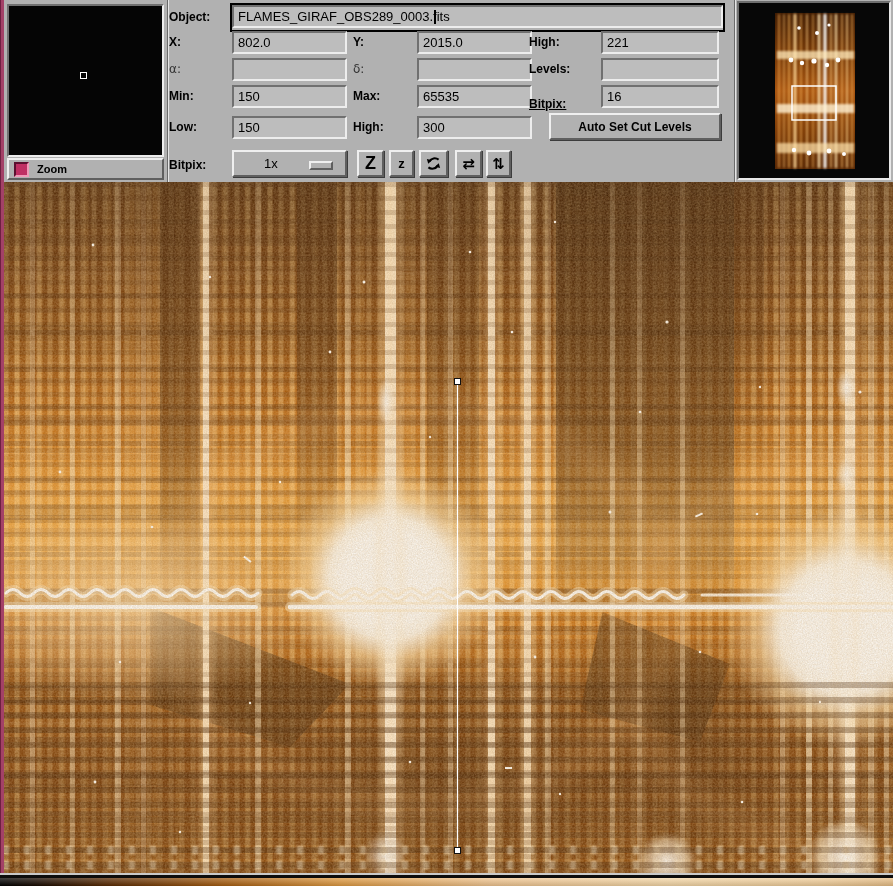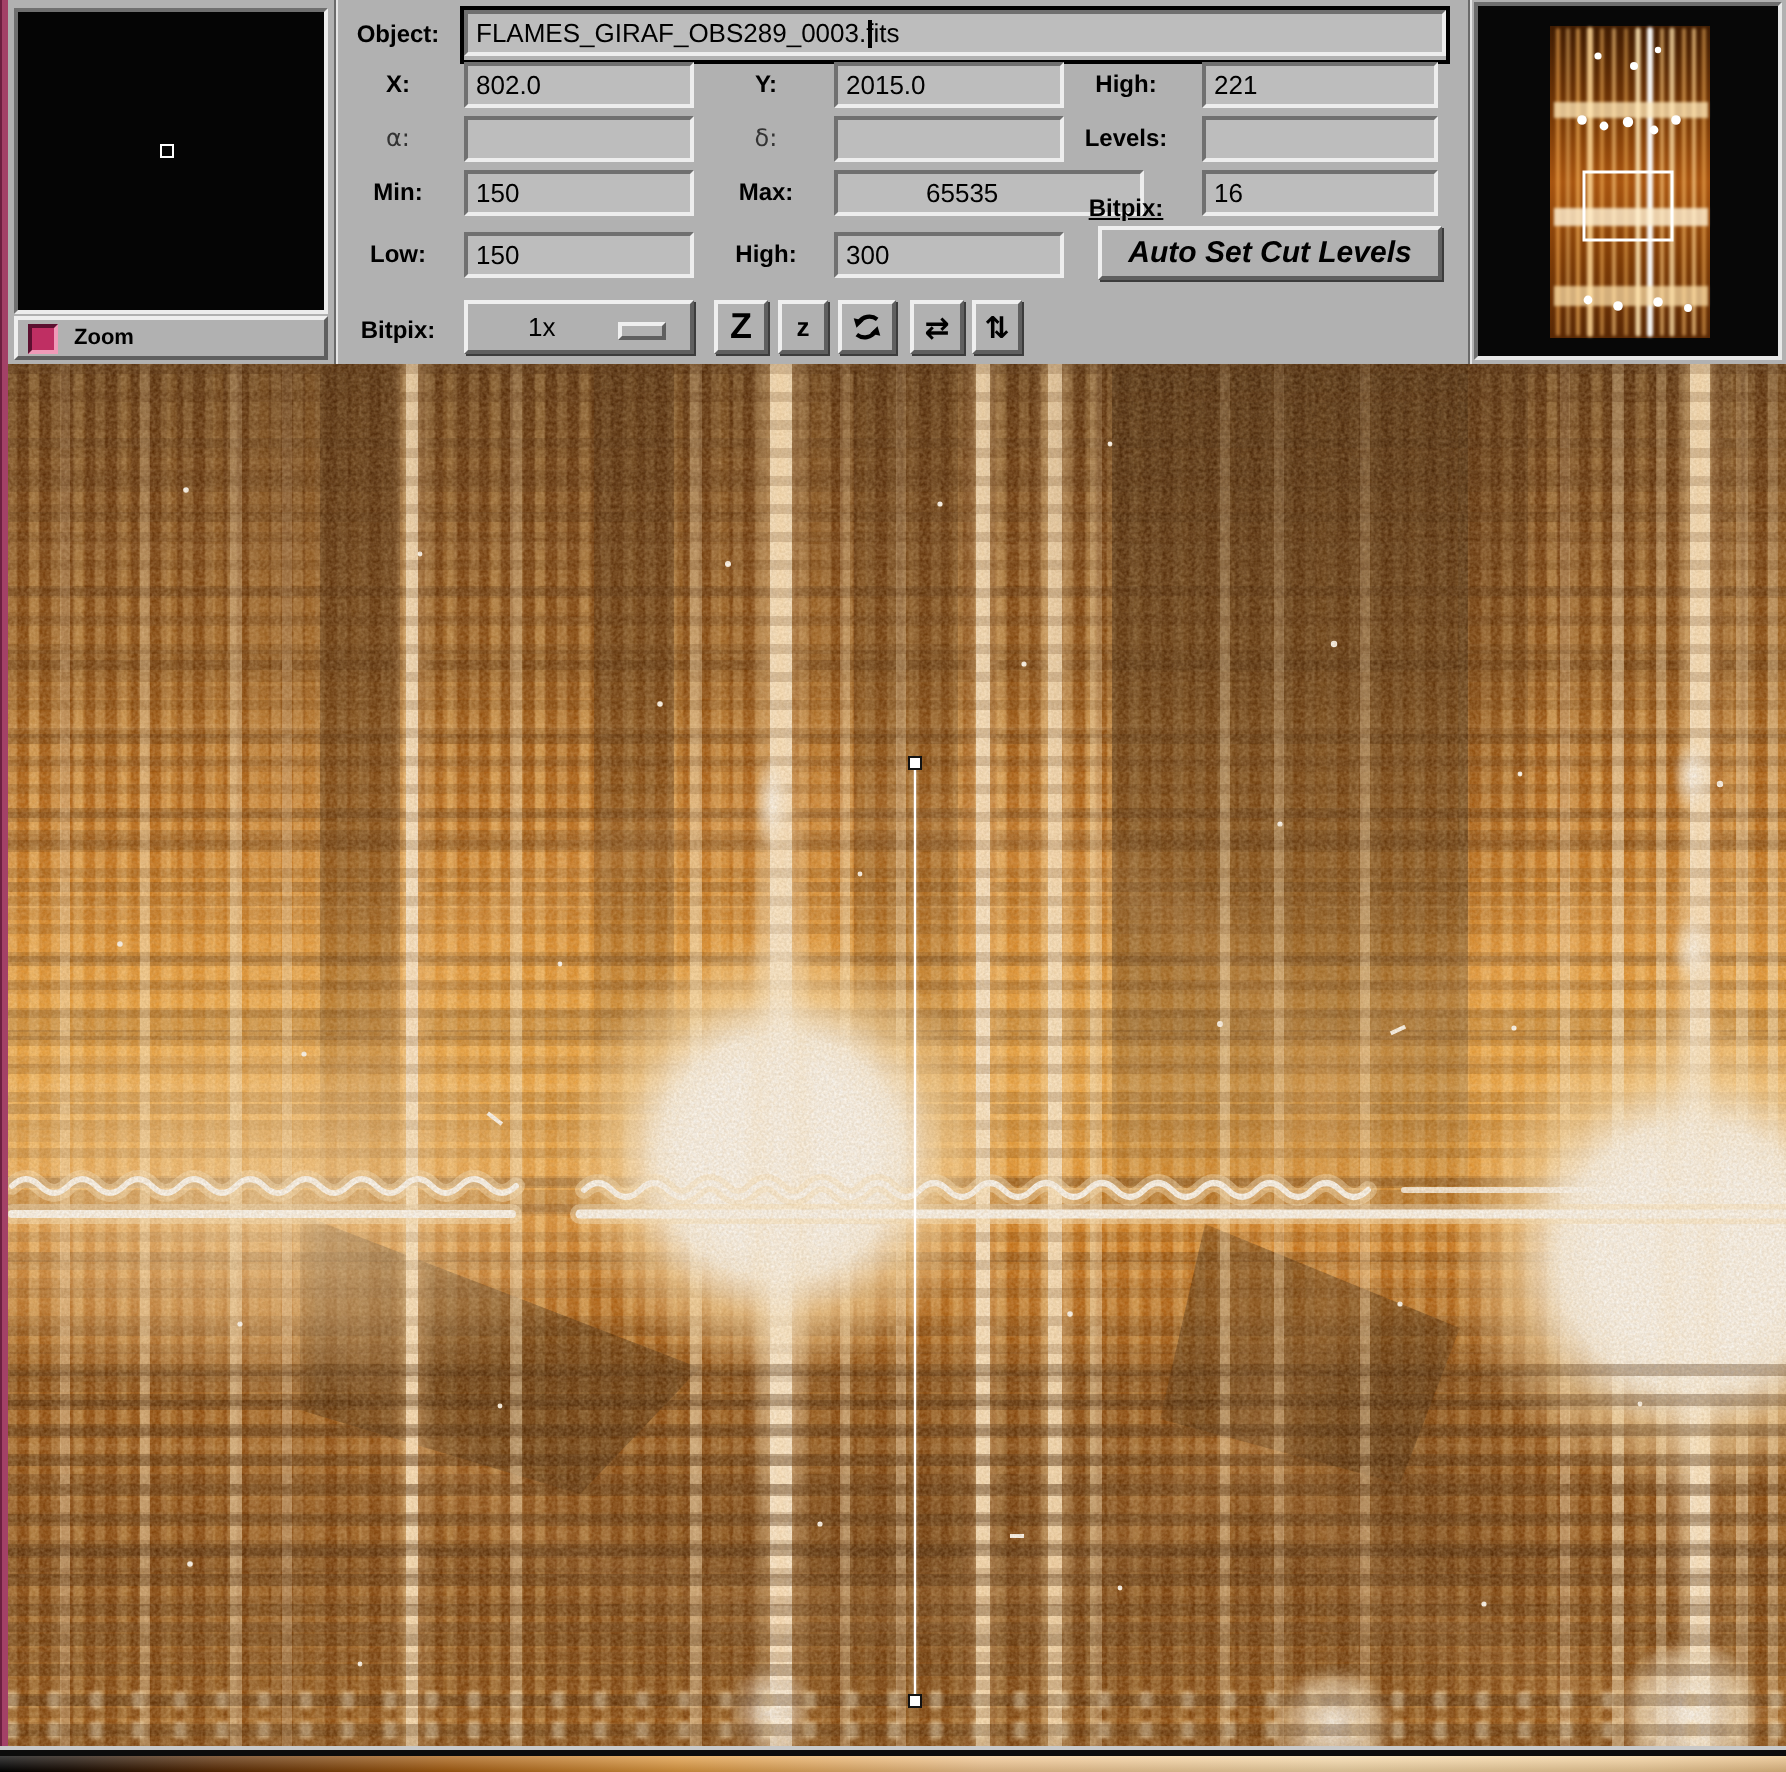--- a/index.html
+++ b/index.html
@@ -2,36 +2,36 @@
 <html><head>
 <meta charset="utf-8">
 <style>
   html,body{margin:0;padding:0;background:#000;}
   .window{position:relative;width:893px;height:886px;overflow:hidden;background:#000;
           font-family:"Liberation Sans",sans-serif;-webkit-font-smoothing:none;}
 
   
   .header{position:absolute;left:0;top:0;width:893px;height:182px;background:#b1b1b1;z-index:20;}
   .vsep{position:absolute;top:0;height:182px;width:2px;background:linear-gradient(90deg,#6a6a6a 0 1px,#e5e5e5 1px 2px);}
-  .lbl{position:absolute;font-size:12px;font-weight:bold;color:#000;text-align:center;height:19px;line-height:19px;}
+  .lbl{position:absolute;font-size:12px;font-weight:bold;color:#000;text-align:left;height:19px;line-height:19px;}
   .lbl.greek{font-weight:normal;color:#333;font-family:"DejaVu Sans",sans-serif;}
   .entry{position:absolute;background:#bdbdbd;height:19px;
          border-top:2px solid #707070;border-left:2px solid #707070;
          border-bottom:2px solid #ededed;border-right:2px solid #ededed;}
   .entry input{border:0;outline:0;background:transparent;width:100%;height:19px;line-height:19px;
                padding:0 0 0 4px;margin:0;font-family:"Liberation Sans",sans-serif;font-size:13px;color:#000;}
   .focus-ring{position:absolute;border:2px solid #000;}
   .caret{position:absolute;left:200px;top:3px;width:2px;height:14px;background:#000;}
   .raised{background:#b1b1b1;
           border-top:2px solid #efefef;border-left:2px solid #efefef;
           border-bottom:2px solid #5f5f5f;border-right:2px solid #5f5f5f;
           box-shadow:1px 1px 0 #3c3c3c;}
   .btn{position:absolute;display:flex;align-items:center;justify-content:center;
        font-weight:bold;color:#000;cursor:default;}
-  .auto-btn{font-size:15px;font-style:italic;}
+  .auto-btn{font-size:12px;}
   .zbtn{font-size:18px;}
   .zbtn.small{font-size:13px;}
   .arrow-glyph{font-family:"DejaVu Sans",sans-serif;font-size:15px;font-weight:bold;}
   .option-menu{position:absolute;display:flex;align-items:center;}
   .option-menu .val{font-size:13px;font-weight:normal;margin-left:30px;}
   .menu-tab{position:absolute;right:12px;top:9px;width:20px;height:5px;background:#b1b1b1;
             border-top:2px solid #efefef;border-left:2px solid #efefef;
             border-bottom:2px solid #5f5f5f;border-right:2px solid #5f5f5f;}
 
   
@@ -185,21 +185,21 @@
     <div class="entry" style="left:417px;top:58px;width:111px;">
       <input readonly="" value="" style=""></div>
     <div class="lbl" style="left:529px;top:60px;width:68px;">Levels:</div>
     <div class="entry" style="left:601px;top:58px;width:114px;">
       <input readonly="" value="" style=""></div>
 
     <div class="lbl" style="left:169px;top:87px;width:60px;">Min:</div>
     <div class="entry" style="left:232px;top:85px;width:111px;">
       <input readonly="" value="150" style=""></div>
     <div class="lbl" style="left:353px;top:87px;width:60px;">Max:</div>
-    <div class="entry" style="left:417px;top:85px;width:111px;padding-left:40px;">
+    <div class="entry" style="left:417px;top:85px;width:111px;">
       <input readonly="" value="65535" style=""></div>
     <div class="lbl" style="left:529px;top:95px;width:68px;text-decoration:underline;">Bitpix:</div>
     <div class="entry" style="left:601px;top:85px;width:114px;">
       <input readonly="" value="16" style=""></div>
 
     <div class="lbl" style="left:169px;top:118px;width:60px;">Low:</div>
     <div class="entry" style="left:232px;top:116px;width:111px;">
       <input readonly="" value="150" style=""></div>
     <div class="lbl" style="left:353px;top:118px;width:60px;">High:</div>
     <div class="entry" style="left:417px;top:116px;width:111px;">

